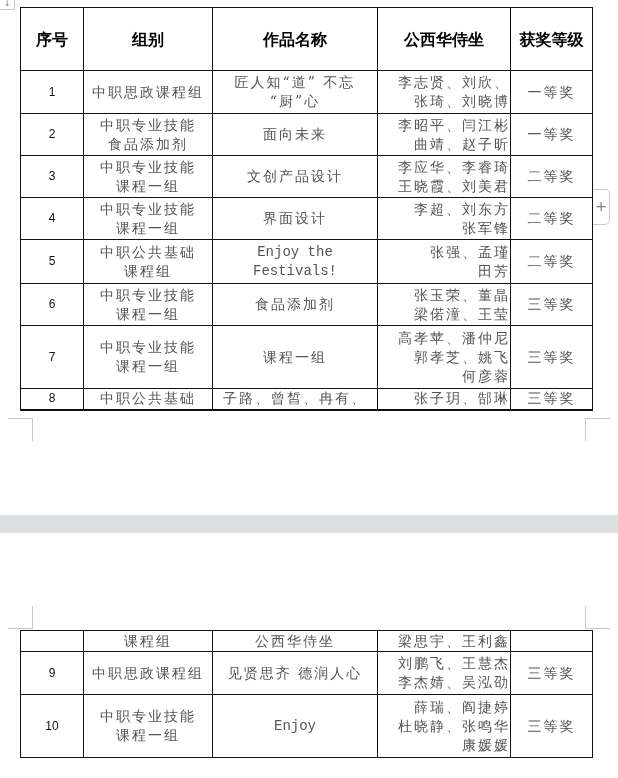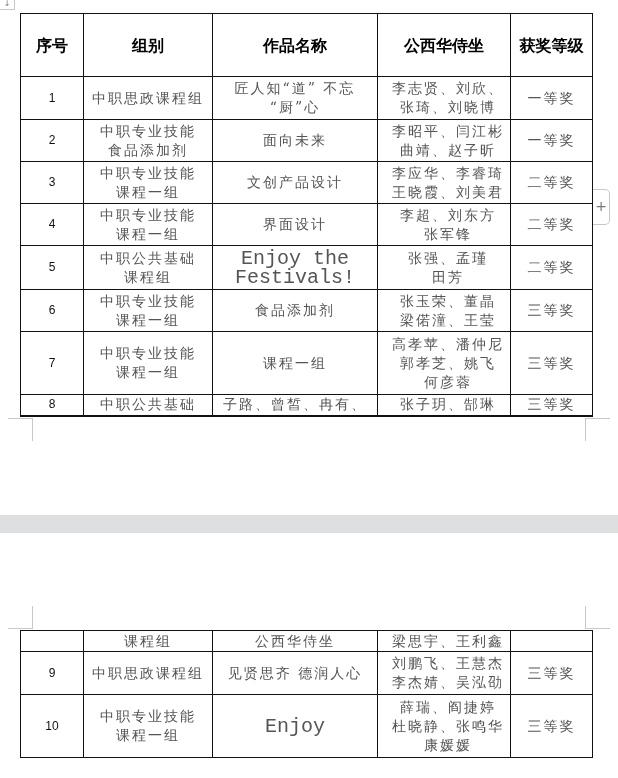--- a/index.html
+++ b/index.html
@@ -5,25 +5,25 @@
   html, body { margin:0; padding:0; }
   body { width:618px; height:778px; background:#ffffff; position:relative; overflow:hidden;
          font-family:"DejaVu Sans", "Liberation Sans", sans-serif; }
   .anchor-icon { position:absolute; left:0; top:0; width:14px; height:9px; border:1px solid #c8c8c8;
                  border-top:none; border-left:none; font-size:8px; color:#777; line-height:8px; text-align:center; }
   table.award { position:absolute; left:20px; border-collapse:collapse; table-layout:fixed; }
   table.award td, table.award th { border:1.3px solid #111; padding:0; text-align:center; vertical-align:middle;
          color:#555; font-size:14px; font-family:"DejaVu Serif","Liberation Serif",serif; letter-spacing:2px; line-height:19px; }
   table.award th { color:#000; font-weight:bold; font-size:16px; letter-spacing:0; font-family:"DejaVu Sans","Liberation Sans",sans-serif; }
   table.award td.num { color:#111; font-size:12px; font-family:"Liberation Sans","DejaVu Sans",sans-serif; letter-spacing:0; }
-  table.award td.members { text-align:center; padding-left:8px; }
-  table.award td.title-en { font-family:"Liberation Mono","DejaVu Sans Mono",monospace; letter-spacing:0; font-size:20px; }
+  table.award td.members { text-align:right; padding-left:8px; }
+  table.award td.title-en { font-family:"Liberation Mono","DejaVu Sans Mono",monospace; letter-spacing:0; font-size:14px; }
   table.award tr.last td { border-bottom:2px solid #111; }
   .line { display:block; white-space:nowrap; }
-  #tbl1 { top:13px; }
+  #tbl1 { top:7px; }
   #tbl2 { top:630px; }
   .page-gap { position:absolute; left:0; top:515px; width:618px; height:18px; background:#dedfe0; }
   .corner { position:absolute; border-color:#c8c8c8; border-style:solid; border-width:0; width:24px; height:22px; }
   .c-bl1 { left:8px; top:418px; border-top-width:1px; border-right-width:1px; }
   .c-br1 { left:585px; top:418px; border-top-width:1px; border-left-width:1px; }
   .c-tl2 { left:8px; top:606px; border-bottom-width:1px; border-right-width:1px; }
   .c-tr2 { left:585px; top:606px; border-bottom-width:1px; border-left-width:1px; }
   .add-btn { position:absolute; left:593px; top:189px; width:16px; height:34px; border:1px solid #c8c8c8;
              border-left:none; border-radius:0 5px 5px 0; background:#fff; color:#777; font-size:14px;
              line-height:32px; text-align:center; }

